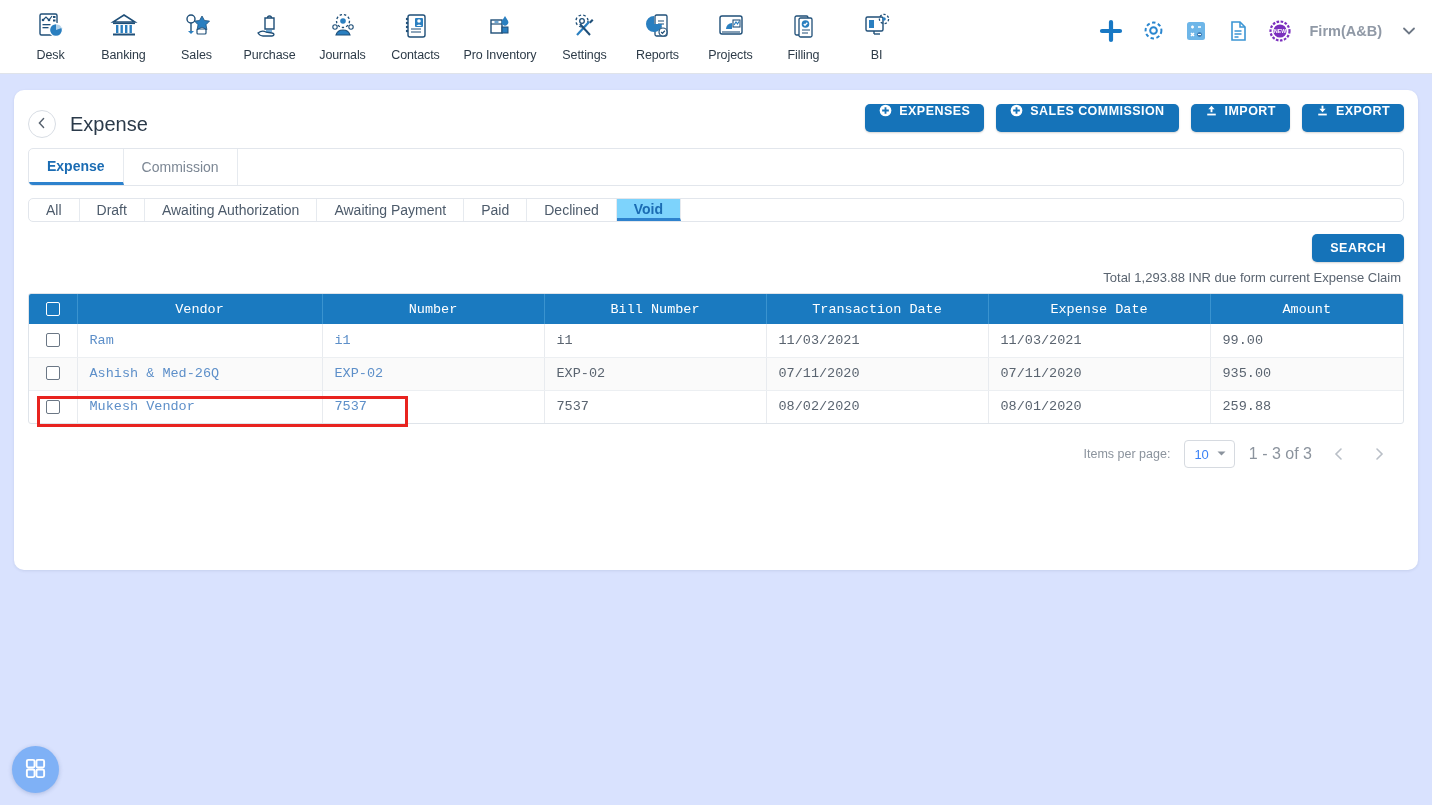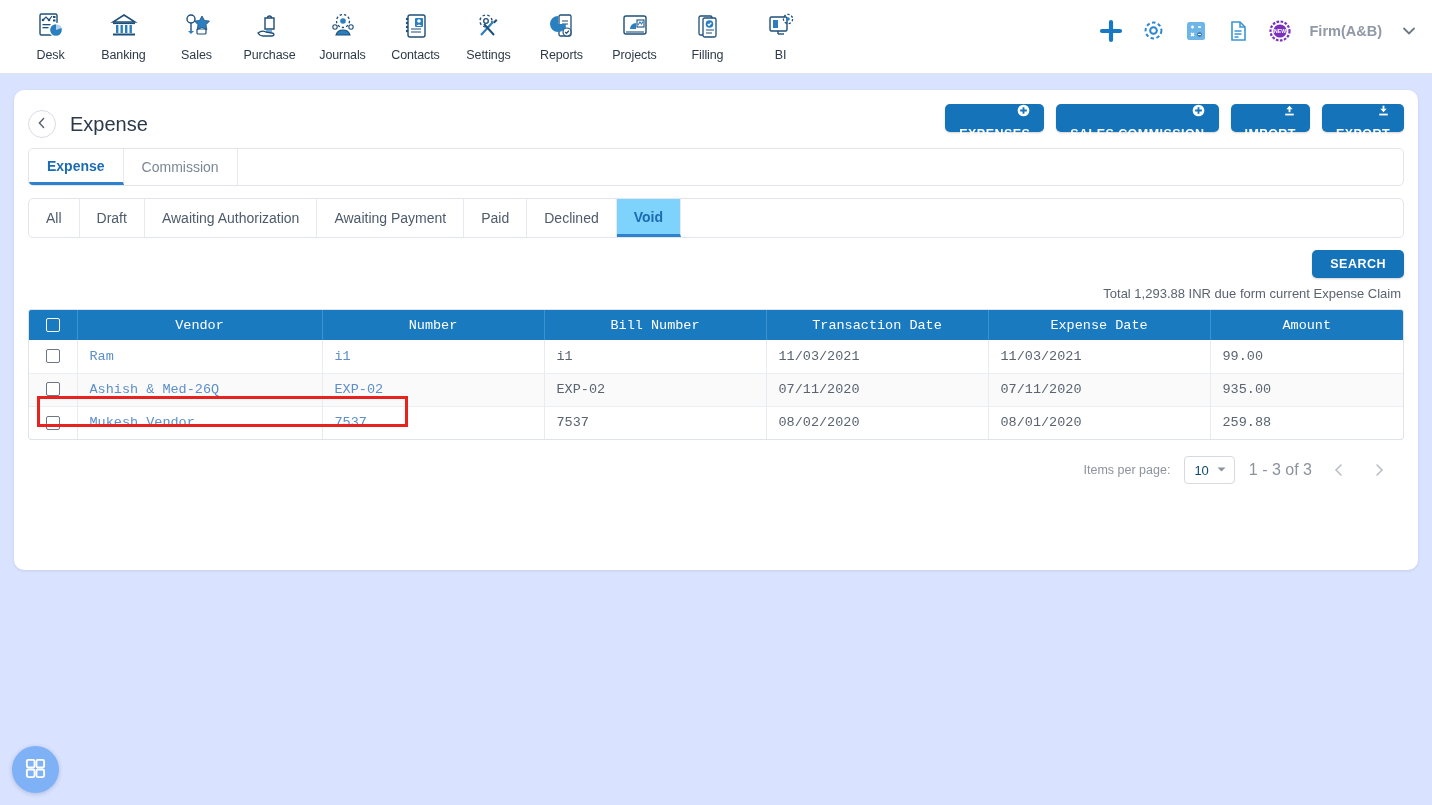--- a/index.html
+++ b/index.html
@@ -112,25 +112,24 @@
     color: #fff;
     border: none;
     border-radius: 5px;
     height: 28px;
     padding: 0 14px;
     font-size: 12.5px;
     font-weight: bold;
     letter-spacing: 0.45px;
     cursor: pointer;
     display: flex;
-    align-items: flex-end;
+    align-items: flex-start;
     gap: 7px;
     font-family: "Liberation Sans", sans-serif;
     box-shadow: 0 1px 2px rgba(0,0,0,0.18);
-    flex-direction: column;
   }
 
   
   .subtabs {
     margin: 6px 14px 0 14px;
     border: 1px solid #e2e6ec;
     border-radius: 5px;
     height: 38px;
     display: flex;
     align-items: stretch;
@@ -150,21 +149,21 @@
     color: #1b6cb3;
     font-weight: bold;
     border-bottom: 3px solid #2e82cd;
   }
 
   
   .filters {
     margin: 12px 14px 0 14px;
     border: 1px solid #e2e6ec;
     border-radius: 5px;
-    height: 40px;
+    height: 24px;
     display: flex;
     align-items: stretch;
     overflow: hidden;
   }
   .filter {
     display: flex;
     align-items: center;
     padding: 0 17px;
     font-size: 14px;
     color: #4d5b6b;
@@ -292,21 +291,21 @@
     border: 1px solid #d6dae0;
     border-radius: 4px;
     height: 28px;
     min-width: 48px;
     display: flex;
     align-items: center;
     justify-content: space-between;
     padding: 0 7px 0 9px;
     gap: 7px;
     cursor: pointer;
-    color: #0c4a6e;
+    color: #3b82f6;
     font-size: 13px;
     background: #fff;
   }
   .pg-range { color: #8b939d; font-size: 16px; }
   .pg-arrow {
     width: 26px; height: 26px;
     display: flex; align-items: center; justify-content: center;
     cursor: pointer;
   }
 
@@ -412,20 +411,32 @@
           <path d="M10 18 h10 M10 21 h10" stroke="#1f4f78" stroke-width="1.2"></path>
           <circle cx="6" cy="8" r="1.2" fill="#1f4f78"></circle>
             <circle cx="6" cy="12" r="1.2" fill="#1f4f78"></circle>
           <circle cx="6" cy="16" r="1.2" fill="#1f4f78"></circle>
             <circle cx="6" cy="20" r="1.2" fill="#1f4f78"></circle>
         </svg>
       </span>
       <span class="lbl">Contacts</span>
     </div>
 
+    <div class="nav-item wide">
+      <span class="ico">
+        <svg width="30" height="30" viewBox="0 0 30 30">
+          <rect x="6" y="9" width="11" height="13" fill="none" stroke="#1f4f78" stroke-width="1.4"></rect>
+          <path d="M6 13 h11" stroke="#1f4f78" stroke-width="1.2"></path>
+          <path d="M20 5 l2.8 4.6 a3.3 3.3 0 1 1 -5.6 0 z" fill="#2a7fc0"></path>
+          <rect x="17" y="16" width="6" height="6" fill="#2a7fc0" stroke="#1f4f78" stroke-width="1"></rect>
+          <path d="M9.5 11 h4" stroke="#2a7fc0" stroke-width="1.4"></path>
+        </svg>
+      </span>
+      <span class="lbl">Pro Inventory</span>
+    </div>
 
     <div class="nav-item">
       <span class="ico">
         <svg width="30" height="30" viewBox="0 0 30 30">
           <circle cx="12" cy="10" r="6" fill="none" stroke="#1f4f78" stroke-width="1.4" stroke-dasharray="2.6 2.2"></circle>
           <circle cx="12" cy="10" r="2.3" fill="none" stroke="#1f4f78" stroke-width="1.3"></circle>
           <path d="M7 24 L19 11" stroke="#2a7fc0" stroke-width="2.2"></path>
           <path d="M19 11 l3-3 1.5 1.5 -3 3 z" fill="#1f4f78"></path>
           <path d="M20 24 L10 13" stroke="#1f4f78" stroke-width="2"></path>
         </svg>

